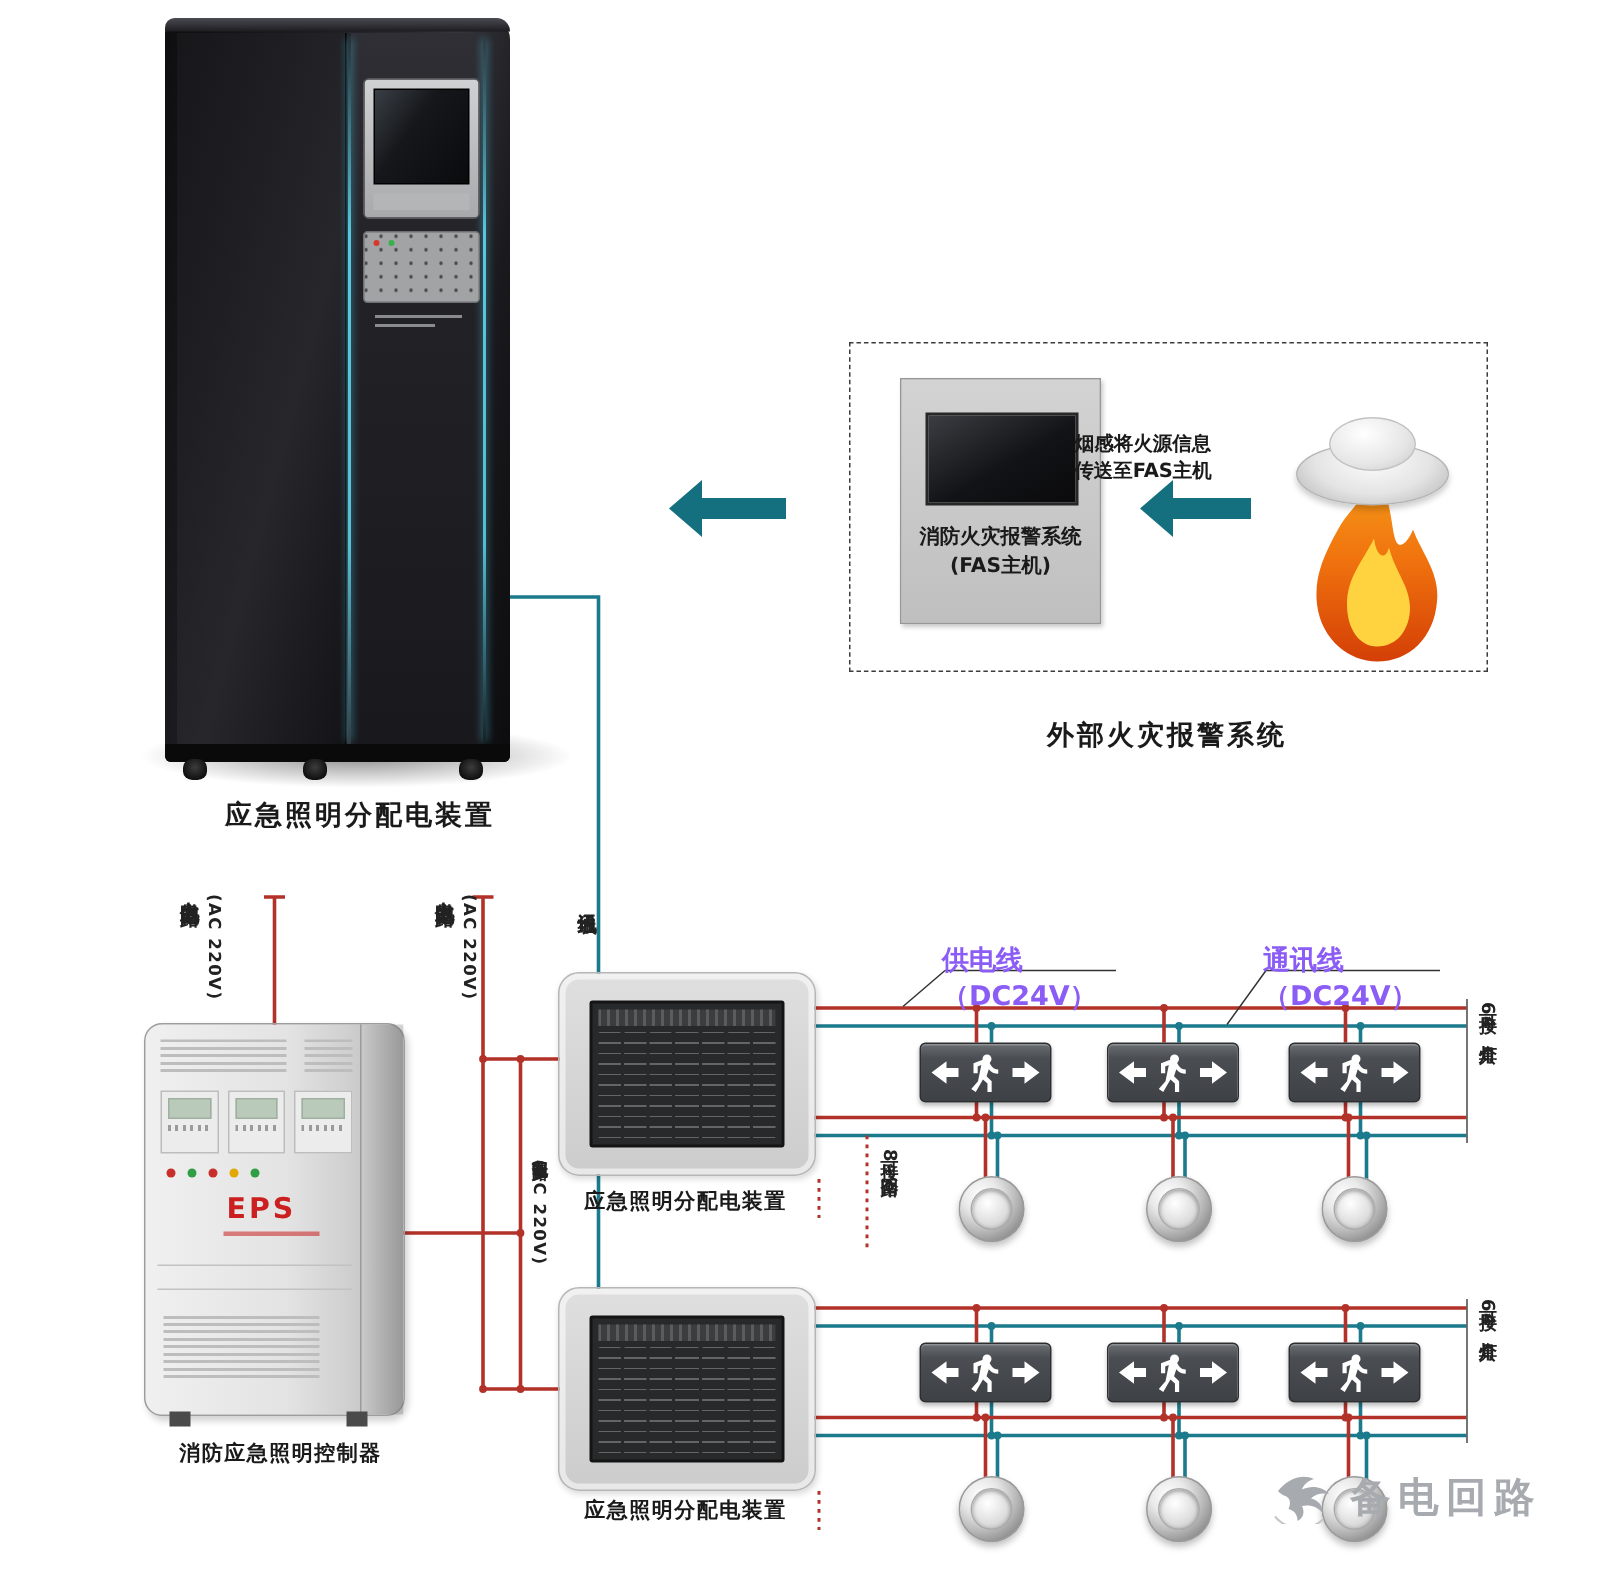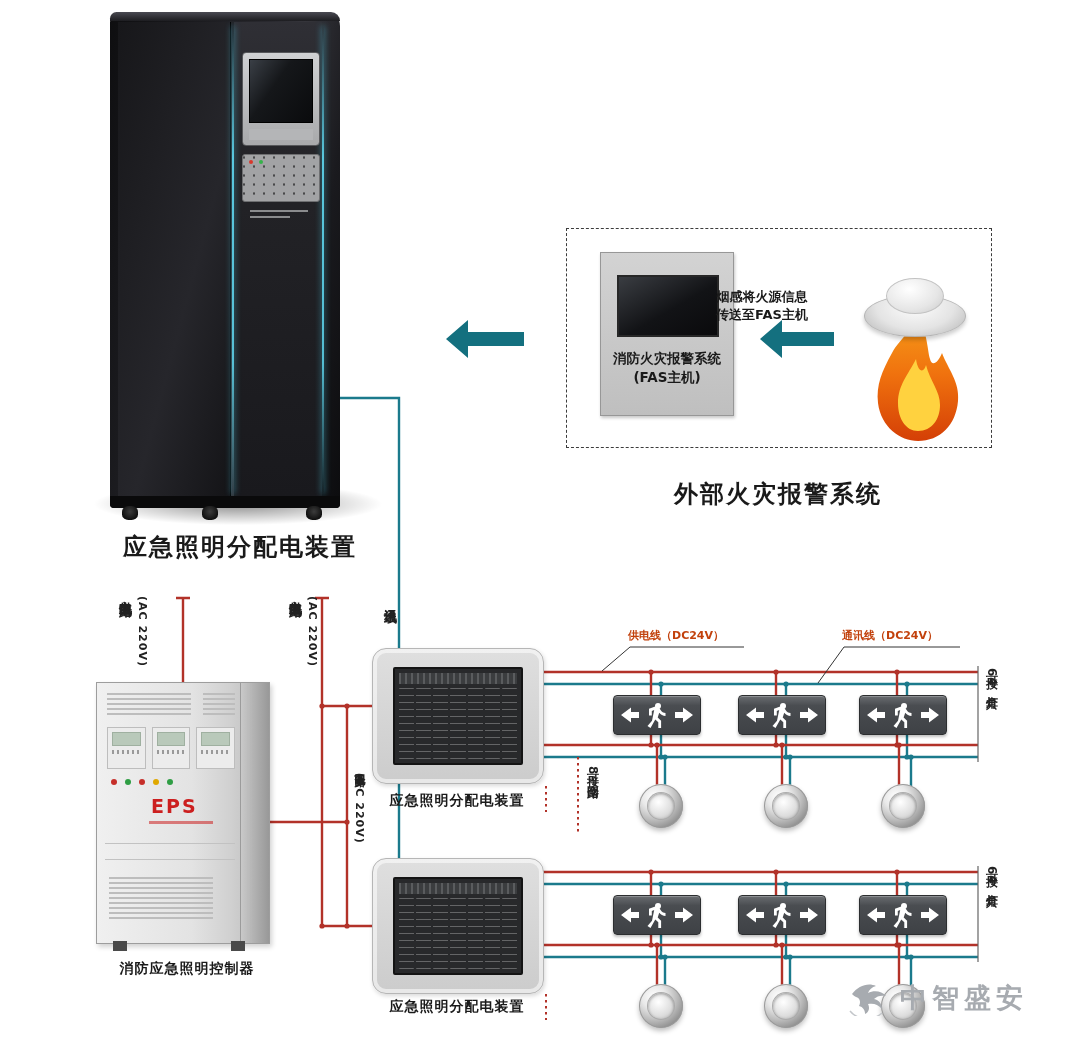--- a/index.html
+++ b/index.html
@@ -30,30 +30,30 @@
   .cab-ctrl{position:absolute;left:132px;top:142px;width:76px;height:46px;border-radius:3px;
     border:1px solid #6e6f71;background-color:#a2a3a5;
     background-image:radial-gradient(#48484a 1.1px,transparent 1.4px);background-size:10px 9px;background-position:6px 7px;}
   .led{position:absolute;width:4px;height:4px;border-radius:50%;}
   .cab-bar{position:absolute;background:#8a8b8d;height:2px;}
   .cab-plinth{position:absolute;left:0;right:0;bottom:0;height:12px;background:#0a0a0b;border-radius:0 0 4px 4px;}
   .caster{position:absolute;bottom:-12px;width:16px;height:14px;border-radius:40%;
     background:radial-gradient(circle at 50% 40%,#3c3c3c,#101010 72%);}
   
   .lbl{position:absolute;z-index:4;text-align:center;font-weight:700;}
-  .lbl.big{font-size:24px;letter-spacing:2px;}
+  .lbl.big{font-size:18px;letter-spacing:2px;}
   .lbl.mid{font-size:14px;letter-spacing:1px;}
   .flow-text{position:absolute;z-index:4;text-align:center;font-size:13px;font-weight:600;line-height:18px;}
   .vgroup{position:absolute;z-index:4;display:flex;gap:2px;font-weight:600;color:#222;}
   .vtext{writing-mode:vertical-rl;text-orientation:mixed;}
   .vgroup .zh{font-size:13px;letter-spacing:1px;}
   .vgroup .ac{font-size:11px;letter-spacing:1px;padding-top:6px;}
   .vlabel{position:absolute;z-index:4;writing-mode:vertical-rl;text-orientation:mixed;
     font-weight:600;color:#222;letter-spacing:1px;}
-  .hlabel{position:absolute;z-index:4;font-size:11px;font-weight:600;color:#c2410c;}
+  .hlabel{position:absolute;z-index:4;font-size:18px;font-weight:600;color:#8b5cf6;}
   
   .fas-dashed{position:absolute;left:566px;top:228px;width:424px;height:218px;z-index:0;
     border:1.6px dashed #3c3c3c;}
   .fas-box{position:absolute;left:600px;top:252px;width:132px;height:162px;z-index:2;
     background:linear-gradient(180deg,#d3d3d3,#bfbfbf);border:1px solid #979797;
     box-shadow:1px 2px 3px rgba(0,0,0,.22);}
   .fas-screen{position:absolute;left:16px;top:22px;width:98px;height:58px;
     background:linear-gradient(150deg,#3a3d42,#121316 55%,#0a0a0c);border:2px solid #272727;}
   .fas-label{position:absolute;left:0;right:0;top:96px;text-align:center;
     font-size:13.5px;font-weight:700;line-height:19px;}
@@ -62,21 +62,21 @@
   .smoke{position:absolute;left:864px;top:278px;width:100px;height:58px;z-index:3;}
   .smoke-base{position:absolute;left:0;top:17px;width:100px;height:40px;border-radius:50%;
     background:radial-gradient(ellipse at 50% 25%,#fdfdfd,#e4e4e4 55%,#bcbcbc 92%);
     border:1px solid #b3b3b3;box-shadow:0 3px 4px rgba(0,0,0,.2);}
   .smoke-dome{position:absolute;left:22px;top:0;width:56px;height:34px;border-radius:50%;
     background:radial-gradient(ellipse at 40% 30%,#ffffff,#e6e6e6 60%,#c9c9c9);border:1px solid #c2c2c2;}
   .fire-svg{position:absolute;left:848px;top:303px;z-index:2;}
   
   .eps{position:absolute;left:96px;top:682px;width:172px;height:260px;z-index:2;
     background:linear-gradient(90deg,#f0f0f0 0%,#e3e3e3 55%,#d0d0d0 78%,#b6b6b6 100%);
-    border:1px solid #9d9d9d;border-radius:0;box-shadow:2px 3px 5px rgba(0,0,0,.18);}
+    border:1px solid #9d9d9d;border-radius:12px;box-shadow:2px 3px 5px rgba(0,0,0,.18);}
   .eps-side{position:absolute;right:0;top:0;bottom:0;width:28px;
     background:linear-gradient(90deg,rgba(0,0,0,0),rgba(0,0,0,.16));border-left:1px solid rgba(0,0,0,.08);}
   .eps-vent{position:absolute;background:repeating-linear-gradient(180deg,#bdbdbd 0 2px,transparent 2px 5px);}
   .eps-mods{position:absolute;left:10px;top:44px;width:128px;height:42px;display:flex;gap:6px;}
   .eps-mods i{flex:1;background:#ececec;border:1px solid #bdbdbd;}
   .eps-mods i::before{content:"";display:block;margin:4px 4px 0;height:12px;background:#b9c9ba;border:1px solid #9fb0a0;}
   .eps-mods i::after{content:"";display:block;margin:4px;height:4px;
     background:repeating-linear-gradient(90deg,#9a9a9a 0 2px,transparent 2px 5px);}
   .eps-leds{position:absolute;left:14px;top:96px;display:flex;gap:8px;}
   .eps-leds span{width:6px;height:6px;border-radius:50%;}
@@ -384,16 +384,16 @@
   <div class="downlight" style="left:881px;top:784px;"></div>
   <div class="downlight" style="left:639px;top:984px;"></div>
   <div class="downlight" style="left:764px;top:984px;"></div>
   <div class="downlight" style="left:881px;top:984px;"></div>
 
   <div class="logo">
     <svg width="44" height="36" viewBox="0 0 44 36">
       <path d="M6 14 C12 6 22 2 30 6 C26 7 23 10 22 13 C28 10 36 11 40 16 C35 15 31 16 28 19 C33 20 36 24 36 29 C32 24 27 23 22 24 C24 28 23 32 19 34 C19 30 17 27 13 26 C15 22 14 18 10 17 C8 16 7 15 6 14 Z" fill="#a7abb0"></path>
       <path d="M4 31 A20 16 0 0 0 36 33" stroke="#c3c6ca" stroke-width="1.4" fill="none"></path>
     </svg>
-    <span class="logo-text">中智盛安</span>
+    <span class="logo-text">备电回路</span>
   </div>
 
 </div>
 
 </body></html>

